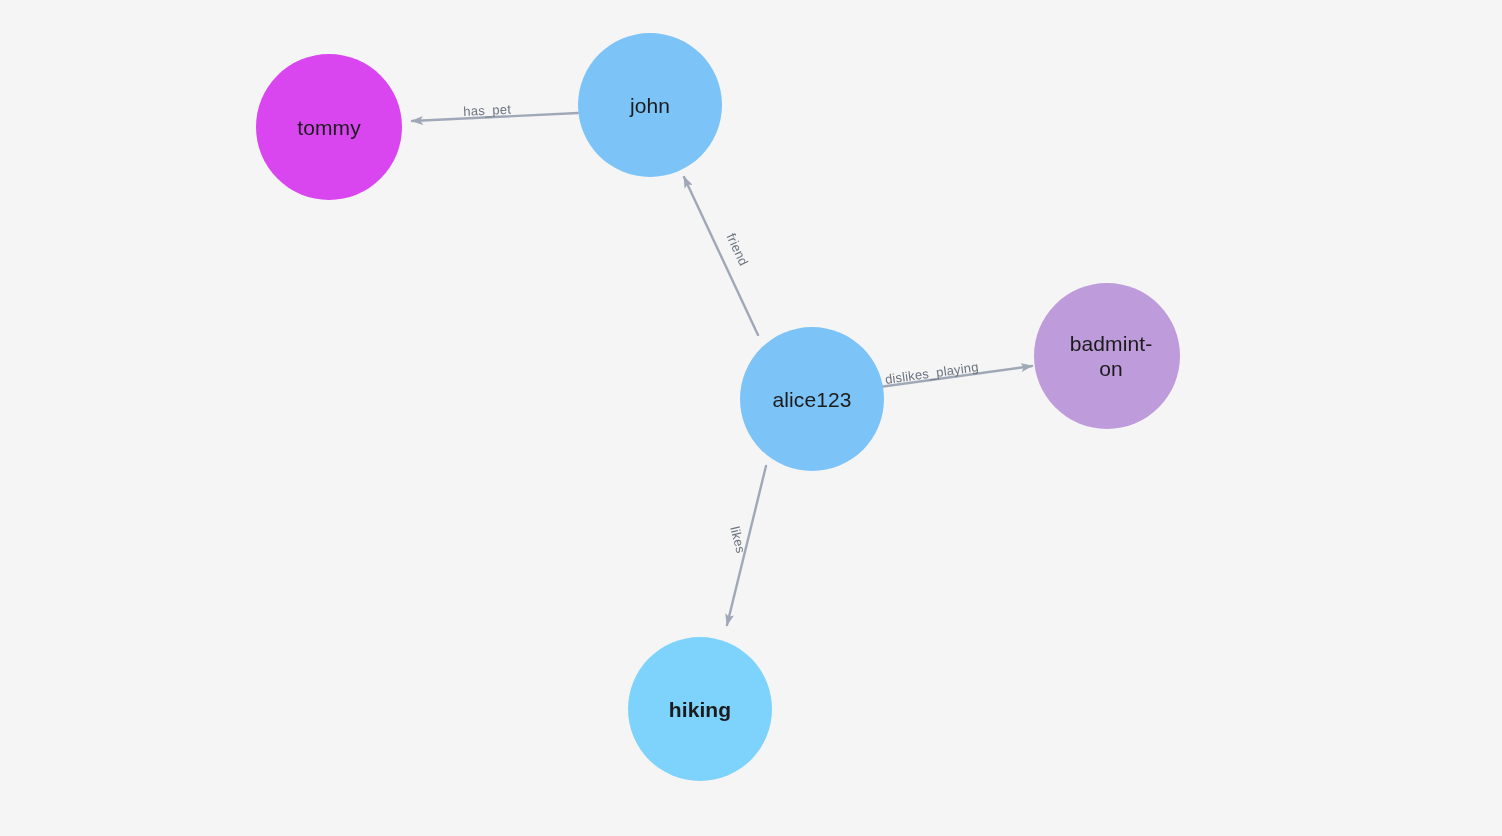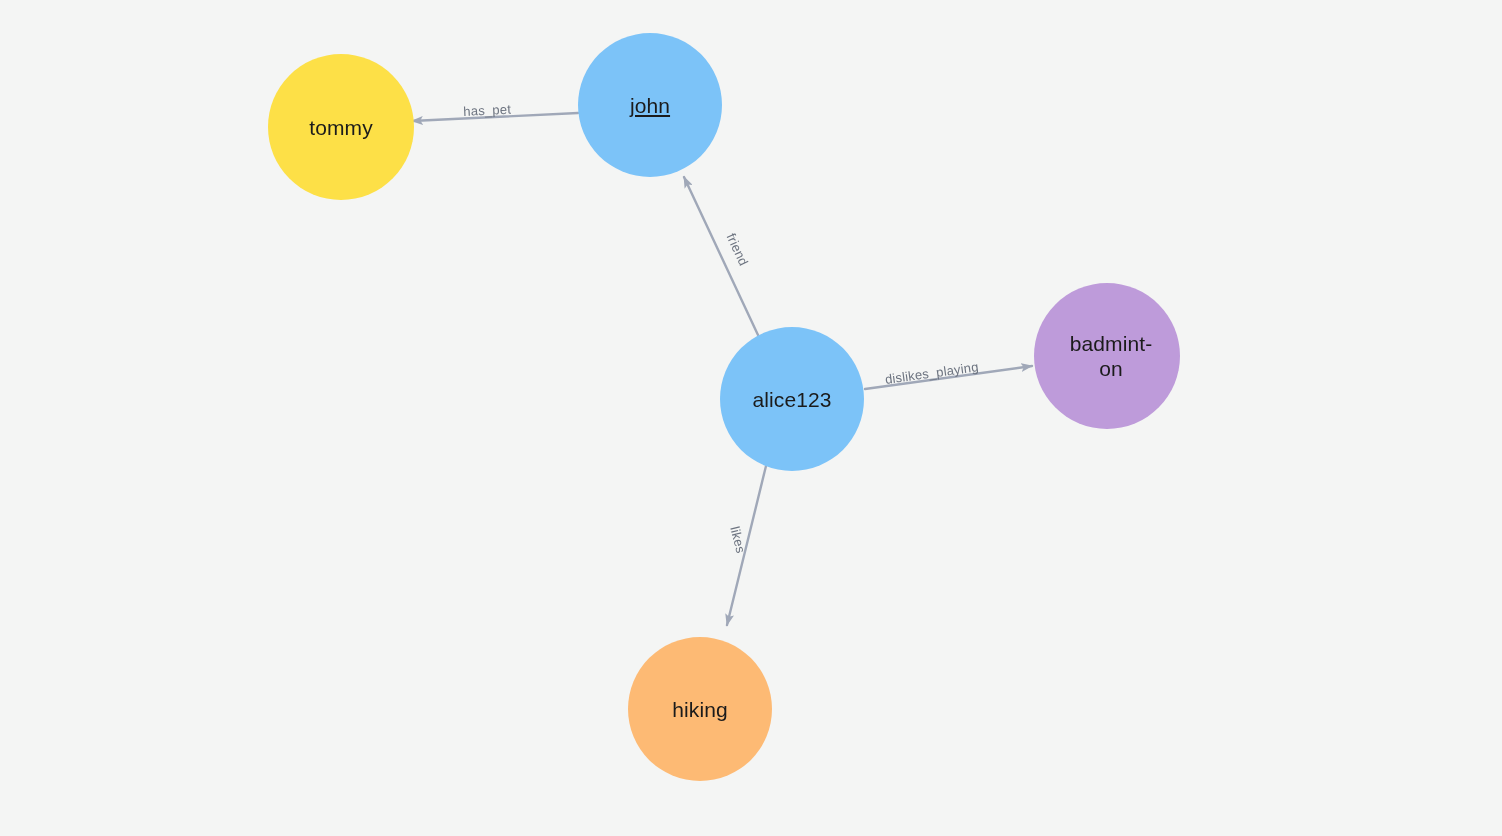--- a/index.html
+++ b/index.html
@@ -76,31 +76,31 @@
   </svg>
 
   <div id="edge-labels">
       <div class="edge-label" style="color: rgb(109, 116, 128); left: 463px; top: 104px; transform: rotate(-2.8deg);">has_pet</div>
       <div class="edge-label" style="color: rgb(109, 116, 128); left: 737px; top: 231px; transform: rotate(64.9deg);">friend</div>
       <div class="edge-label" style="color: rgb(109, 116, 128); left: 884px; top: 372px; transform: rotate(-7.8deg);">dislikes_playing</div>
       <div class="edge-label" style="color: rgb(109, 116, 128); left: 742px; top: 525px; transform: rotate(76.2deg);">likes</div>
     </div>
 
   <div id="node-layer">
-      <div class="graph-node" style="left: 268px; top: 54px; width: 146px; height: 146px; background: #fde047;">
+      <div class="graph-node" style="left: 256px; top: 54px; width: 146px; height: 146px; background: #d946ef;">
         <span class="graph-node-label" style="color: rgb(27, 27, 27);">tommy</span>
       </div>
       <div class="graph-node" style="left: 578px; top: 33px; width: 144px; height: 144px; background: rgb(124, 195, 248);">
-        <span class="graph-node-label" style="color: rgb(27, 27, 27); text-decoration: underline;">john</span>
+        <span class="graph-node-label" style="color: rgb(27, 27, 27);">john</span>
       </div>
-      <div class="graph-node" style="left: 720px; top: 327px; width: 144px; height: 144px; background: rgb(124, 195, 248);">
+      <div class="graph-node" style="left: 740px; top: 327px; width: 144px; height: 144px; background: rgb(124, 195, 248);">
         <span class="graph-node-label" style="color: rgb(27, 27, 27);">alice123</span>
       </div>
       <div class="graph-node" style="left: 1034px; top: 283px; width: 146px; height: 146px; background: rgb(190, 155, 218);">
         <span class="graph-node-label" style="color: rgb(27, 27, 27); margin-left: 8px;">badmint-
 on</span>
       </div>
-      <div class="graph-node" style="left: 628px; top: 637px; width: 144px; height: 144px; background: #fdba74;">
+      <div class="graph-node" style="left: 628px; top: 637px; width: 144px; height: 144px; background: #7dd3fc; font-weight: bold;">
         <span class="graph-node-label" style="color: rgb(27, 27, 27);">hiking</span>
       </div>
     </div>
 
 </div>
 
 </body></html>

